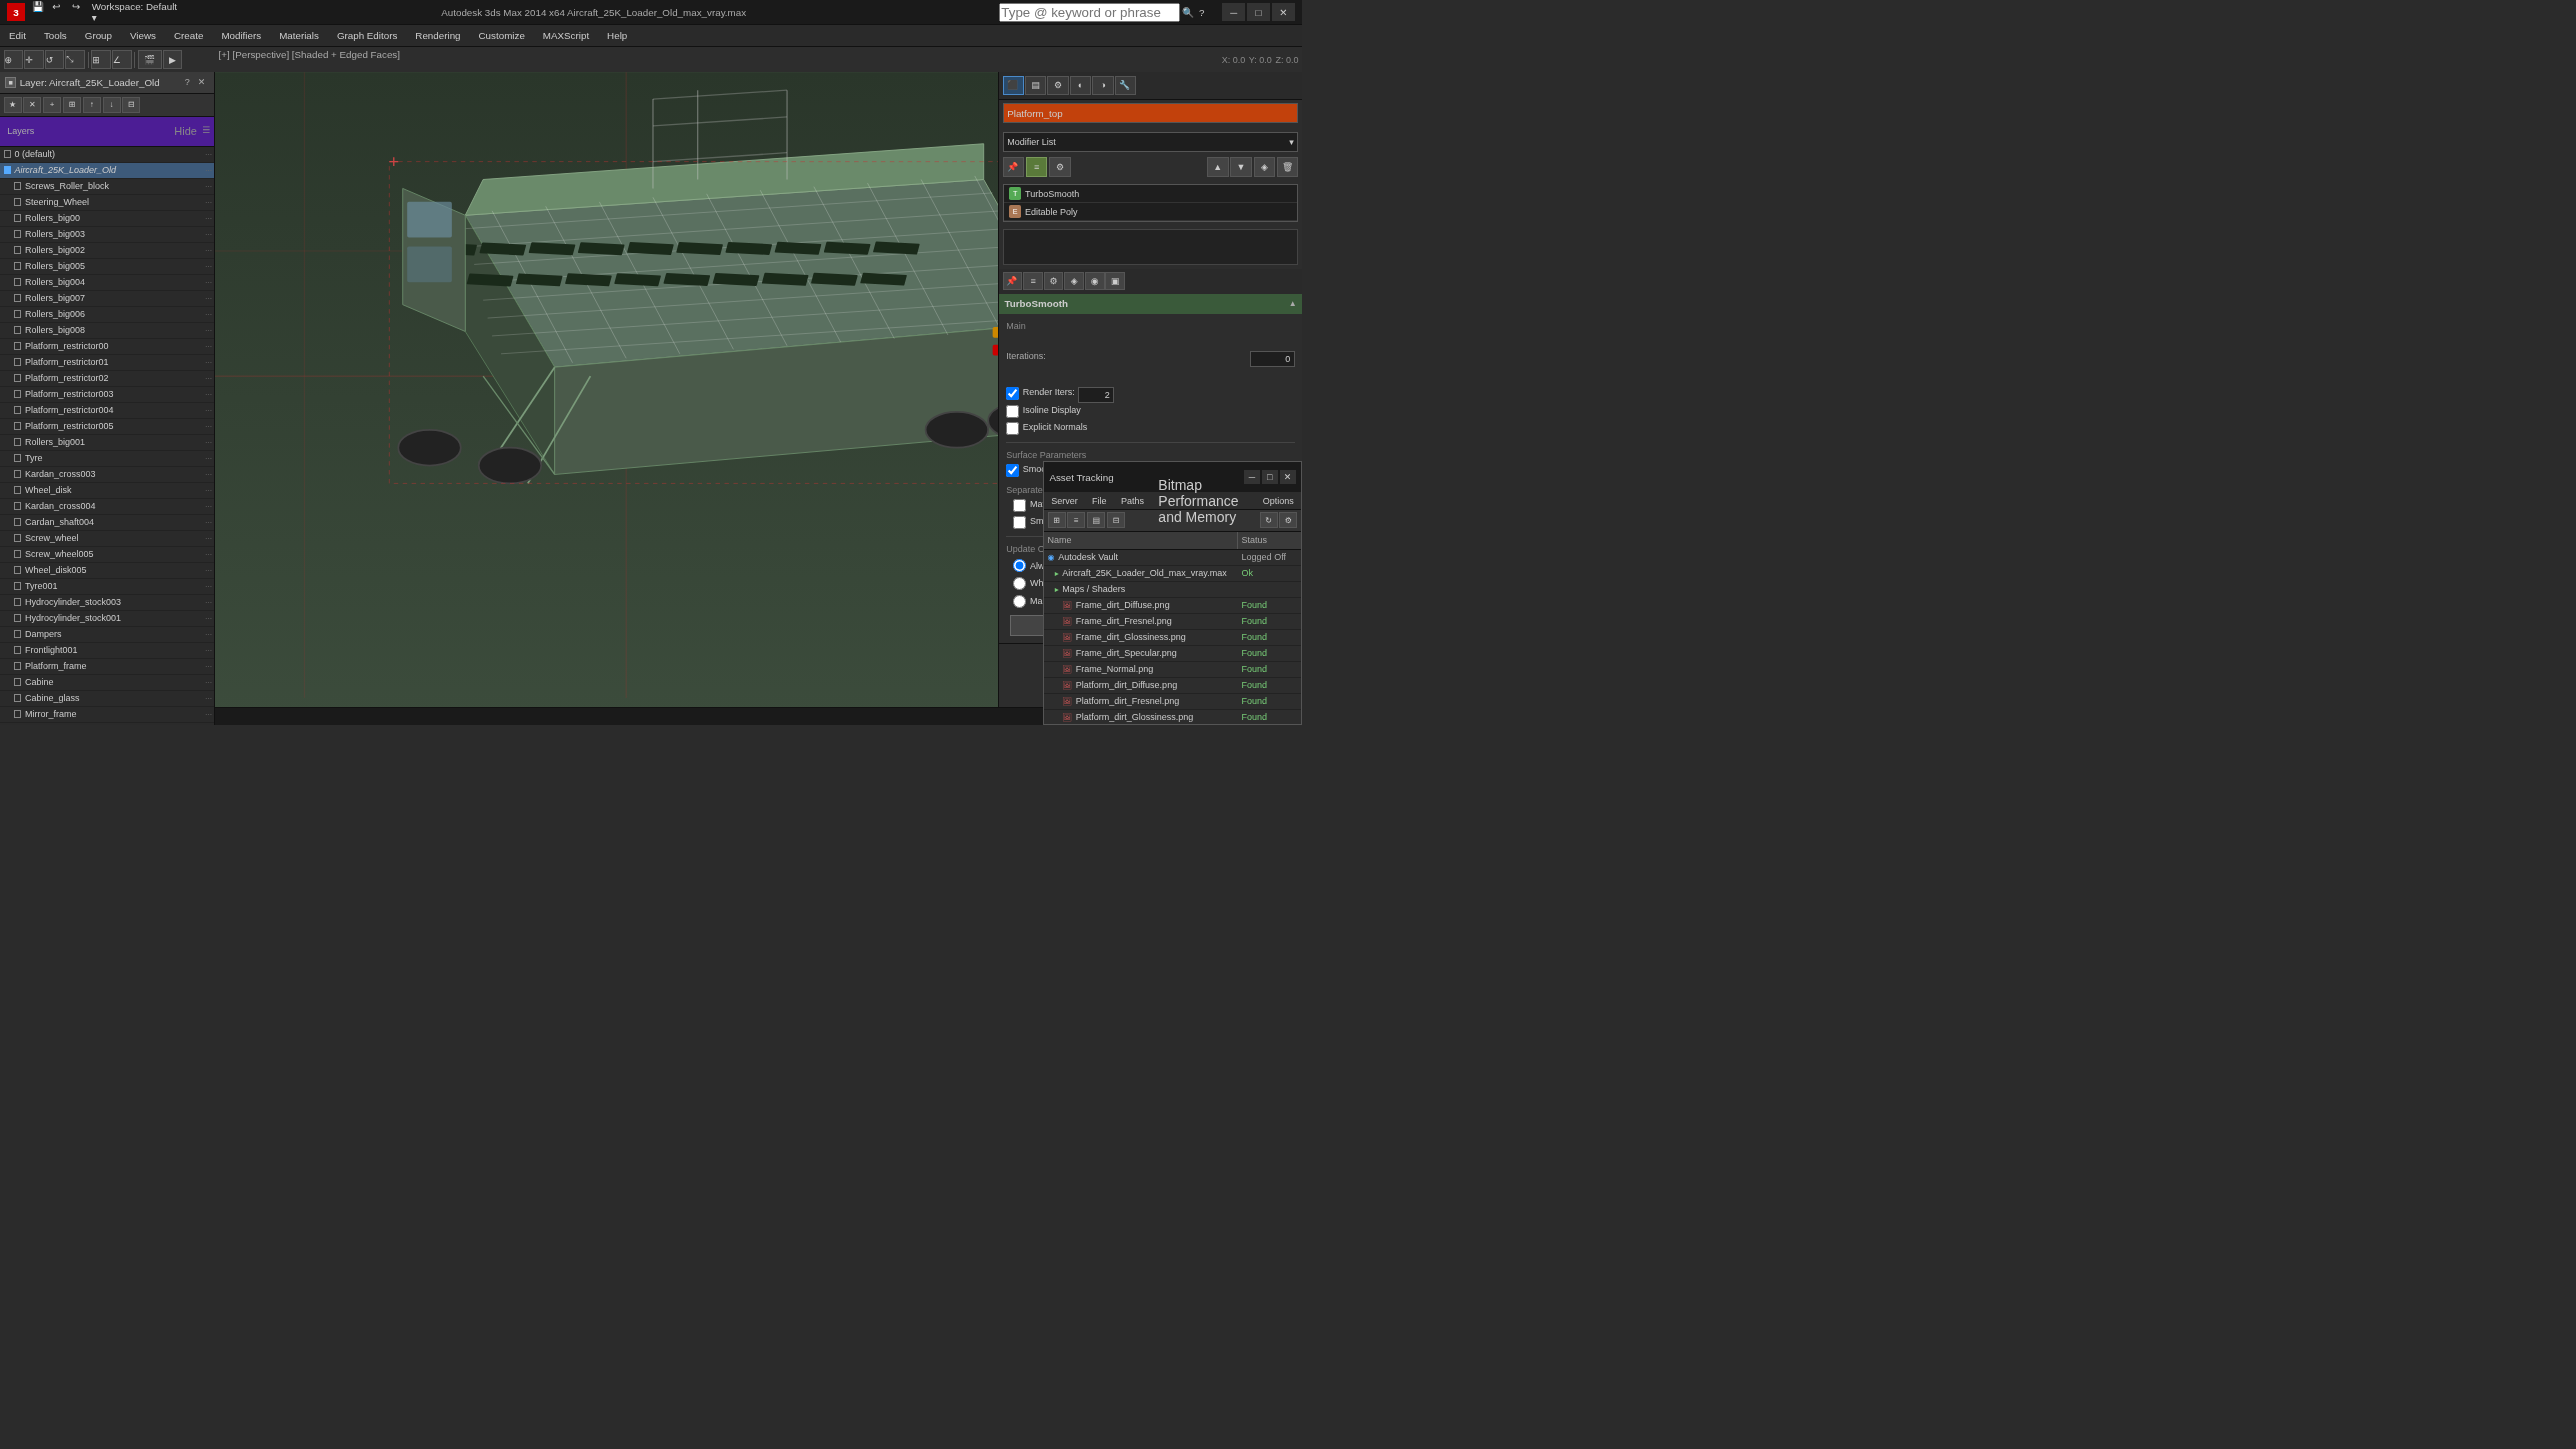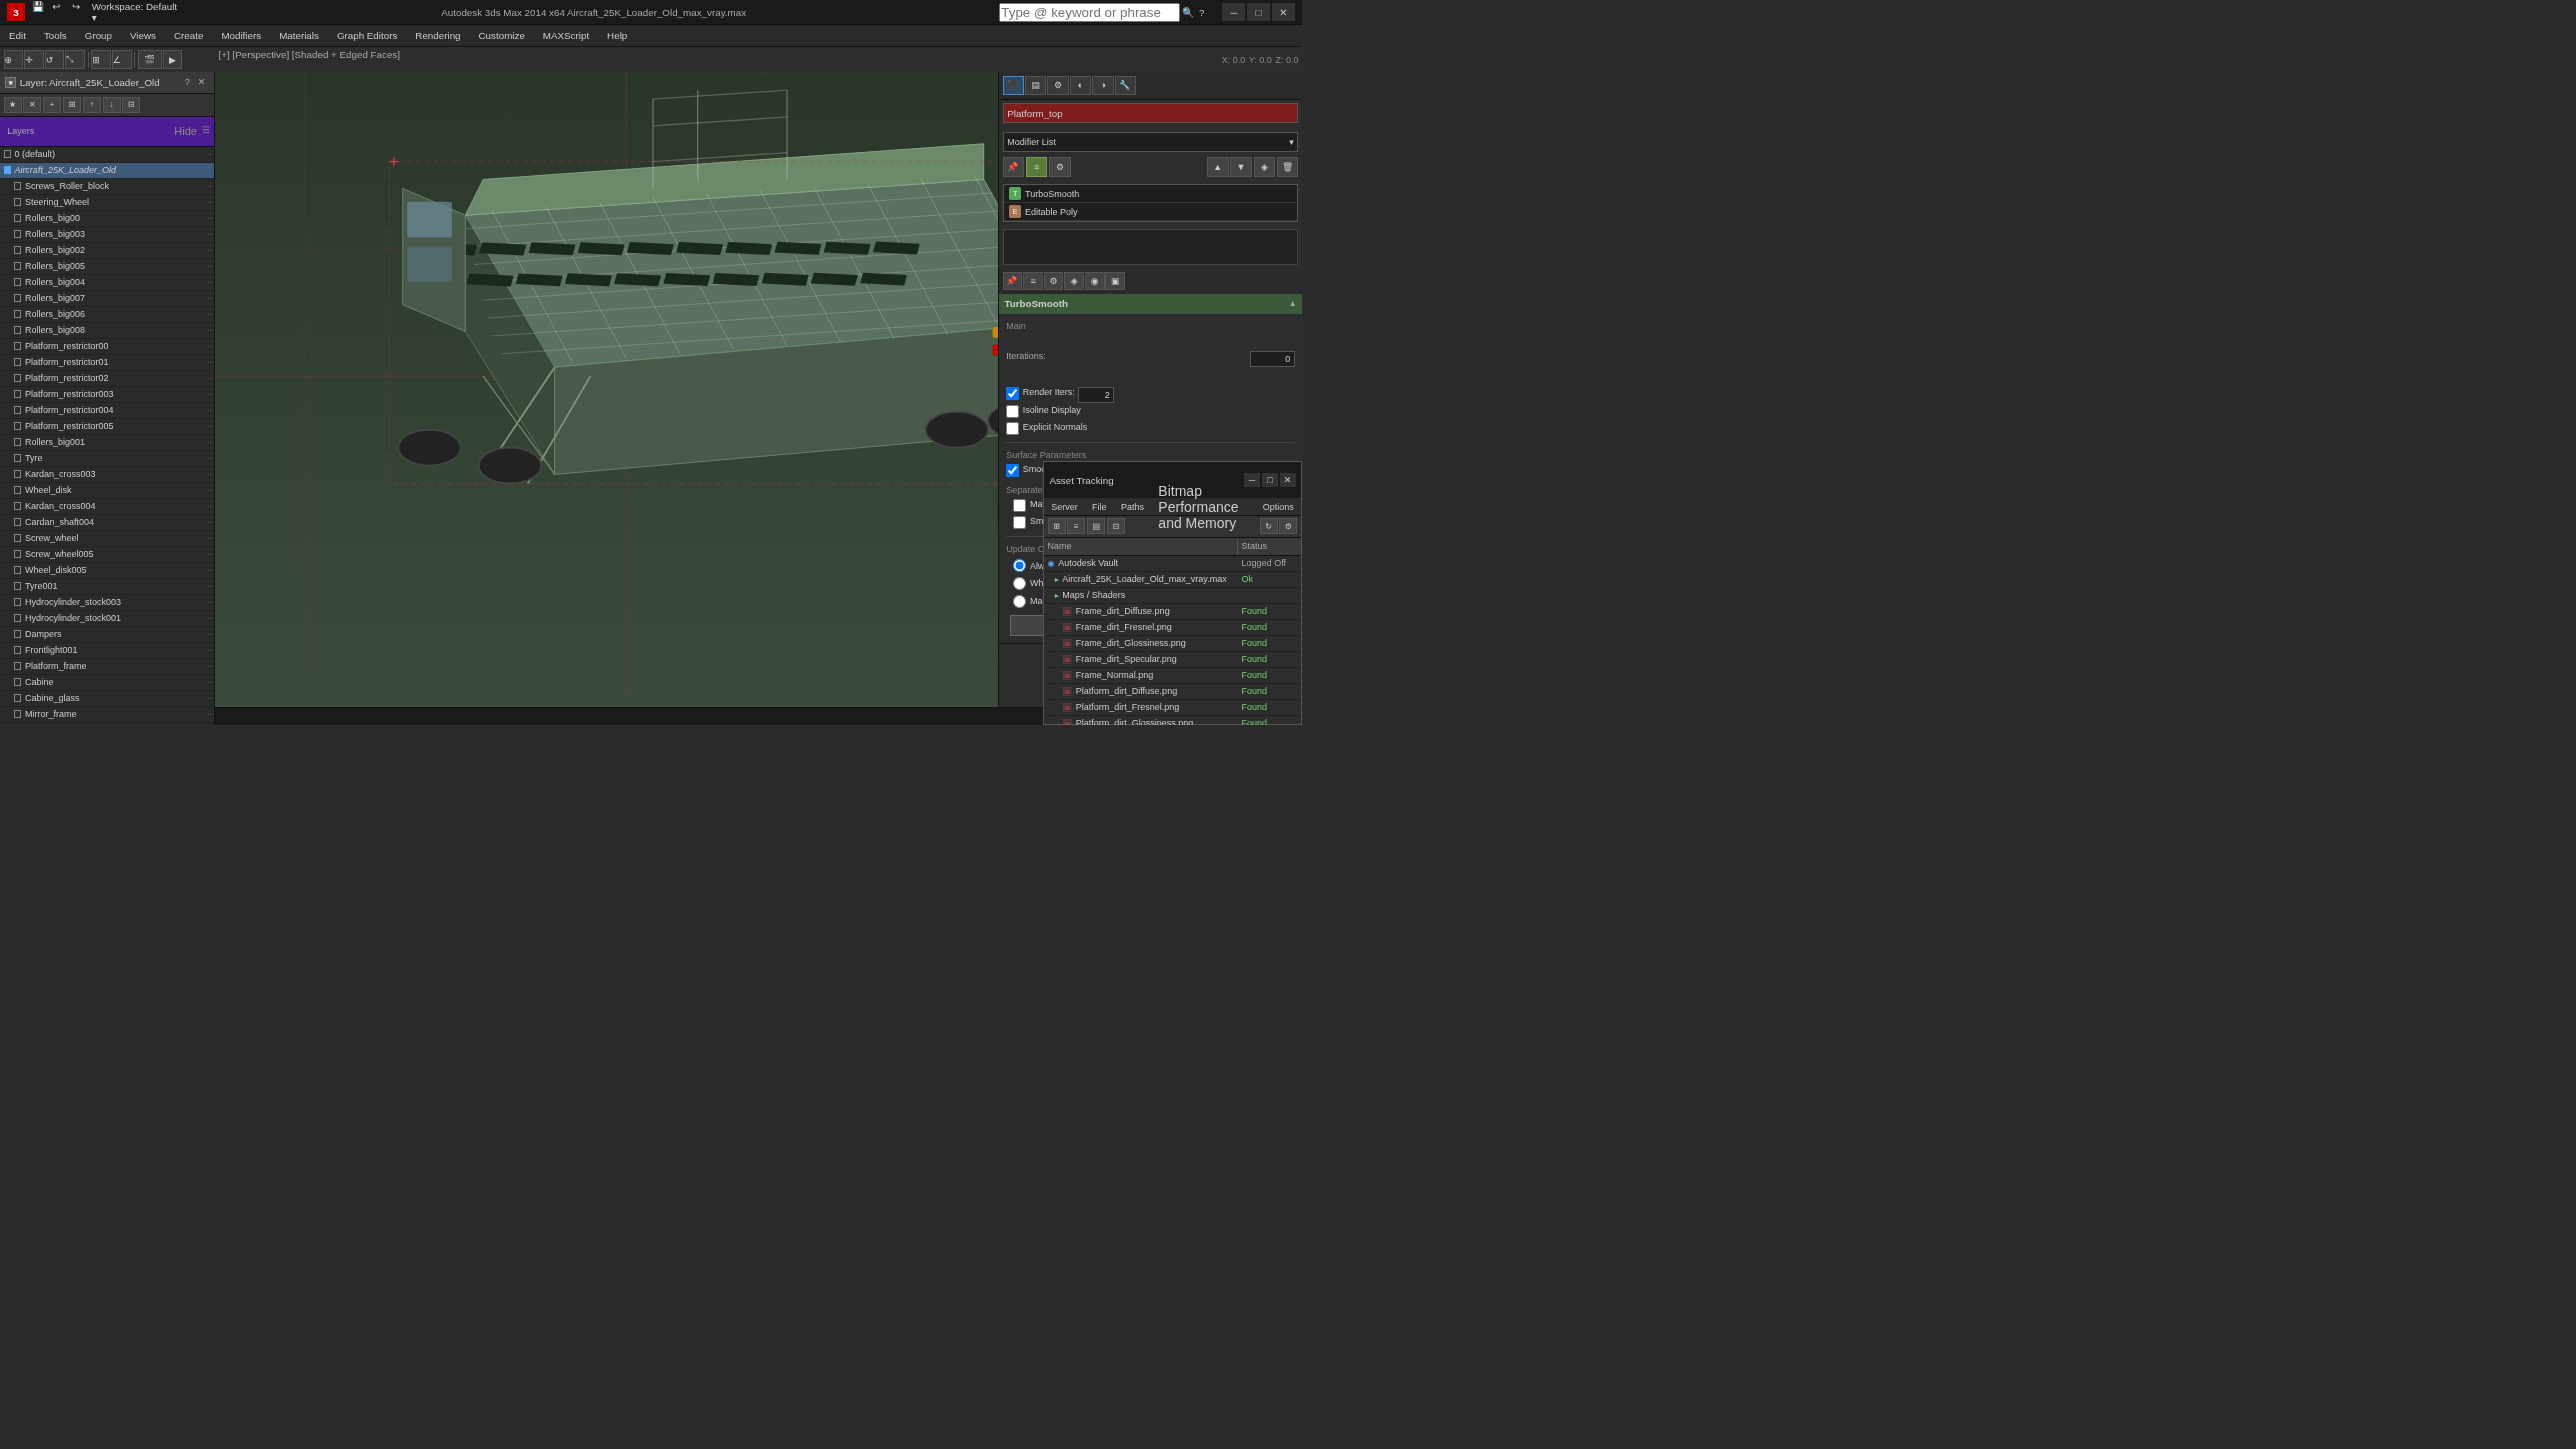--- a/index.html
+++ b/index.html
@@ -71,21 +71,21 @@
     #right-panel .checkbox-row { display: flex; align-items: flex-start; height: 16px; margin: 1.8px 0; }
     #right-panel .checkbox-row input { margin-right: 3.6px; }
     #right-panel .checkbox-label { font-size: 9px; color: #ccc; }
     #right-panel .radio-row { display: flex; align-items: center; height: 16px; margin: 1.8px 0; padding-left: 7.2px; }
     #right-panel .radio-row input { margin-right: 3.6px; }
     #right-panel .radio-label { font-size: 9px; color: #ccc; }
     #right-panel .update-btn { height: 21.5px; background: #444; border: 0.9px solid #666; color: #ccc; font-size: 9.8px; cursor: pointer; margin: 3.6px; width: calc(100% - 7.2px); }
 
     
     #asset-tracking { position: absolute; bottom: 0; right: 0; width: 259px; height: 264px; background: #2d2d2d; border: 0.9px solid #555; z-index: 100; }
-    #asset-tracking .at-titlebar { height: 36px; background: #1a1a1a; display: flex; align-items: center; padding: 0 5.4px; }
+    #asset-tracking .at-titlebar { height: 30px; background: #1a1a1a; display: flex; align-items: center; padding: 0 5.4px; }
     #asset-tracking .at-title { flex: 1; font-size: 9.8px; color: #ccc; }
     #asset-tracking .at-btn { width: 16px; height: 14.3px; background: #333; border: none; color: #ccc; cursor: pointer; font-size: 9px; margin-left: 1.8px; }
     #asset-tracking .at-menu { display: flex; height: 18px; align-items: center; border-bottom: 0.9px solid #111; }
     #asset-tracking .at-menu-item { padding: 0 7.2px; height: 100%; display: flex; align-items: center; font-size: 9px; color: #ccc; cursor: pointer; }
     #asset-tracking .at-toolbar { height: 21.5px; display: flex; align-items: center; padding: 0 3.6px; gap: 1.8px; border-bottom: 0.9px solid #111; background: #333; }
     #asset-tracking .at-tb-btn { width: 18px; height: 16px; background: #444; border: 0.9px solid #555; color: #ccc; font-size: 8px; cursor: pointer; display: flex; align-items: center; justify-content: center; }
     #asset-tracking .at-table { flex: 1; overflow-y: auto; }
     #asset-tracking .at-header { display: flex; height: 18px; background: #3a3a3a; border-bottom: 0.9px solid #111; }
     #asset-tracking .at-col-name { flex: 1; padding: 0 3.6px; display: flex; align-items: center; font-size: 9px; color: #aaa; border-right: 0.9px solid #555; }
     #asset-tracking .at-col-status { width: 63px; padding: 0 3.6px; display: flex; align-items: center; font-size: 9px; color: #aaa; }
@@ -109,21 +109,21 @@
 
     
     #statusbar { position: absolute; bottom: 0; left: 0; right: 0; height: 18px; background: #1a1a1a; border-top: 0.9px solid #111; display: flex; align-items: center; padding: 0 7.2px; font-size: 9px; color: #888; z-index: 5; }
 
     
     #rp-icon-row { display: flex; gap: 0.9px; padding: 3.6px; background: #2a2a2a; border-bottom: 0.9px solid #111; }
     #rp-icon-row .rp-icon { width: 21.5px; height: 19.7px; background: #3a3a3a; border: 0.9px solid #555; display: flex; align-items: center; justify-content: center; cursor: pointer; font-size: 9px; color: #ccc; }
     #rp-icon-row .rp-icon.active { background: #2a4a6a; border-color: #4a8aca; }
 
     
-    .name-input { width: 100%; height: 19.7px; background: #7f1d1d; border: 0.9px solid #555; color: #ccc; font-size: 9.8px; padding: 0 3.6px; margin-bottom: 3.6px; }
+    .name-input { width: 100%; height: 19.7px; background: #c2410c; border: 0.9px solid #555; color: #ccc; font-size: 9.8px; padding: 0 3.6px; margin-bottom: 3.6px; }
 
     .flex-spacer { flex: 1; }
     .sep-line { height: 0.9px; background: #444; margin: 3.6px 0; }
 
     
     .ts-titlebar { height: 19.7px; background: #3a5a3a; display: flex; align-items: center; padding: 0 5.4px; cursor: pointer; }
     .ts-title { font-size: 9.8px; color: #ccc; font-weight: bold; }
     .ts-expand { margin-left: auto; font-size: 8px; color: #aaa; }
   </style>
 </head>

